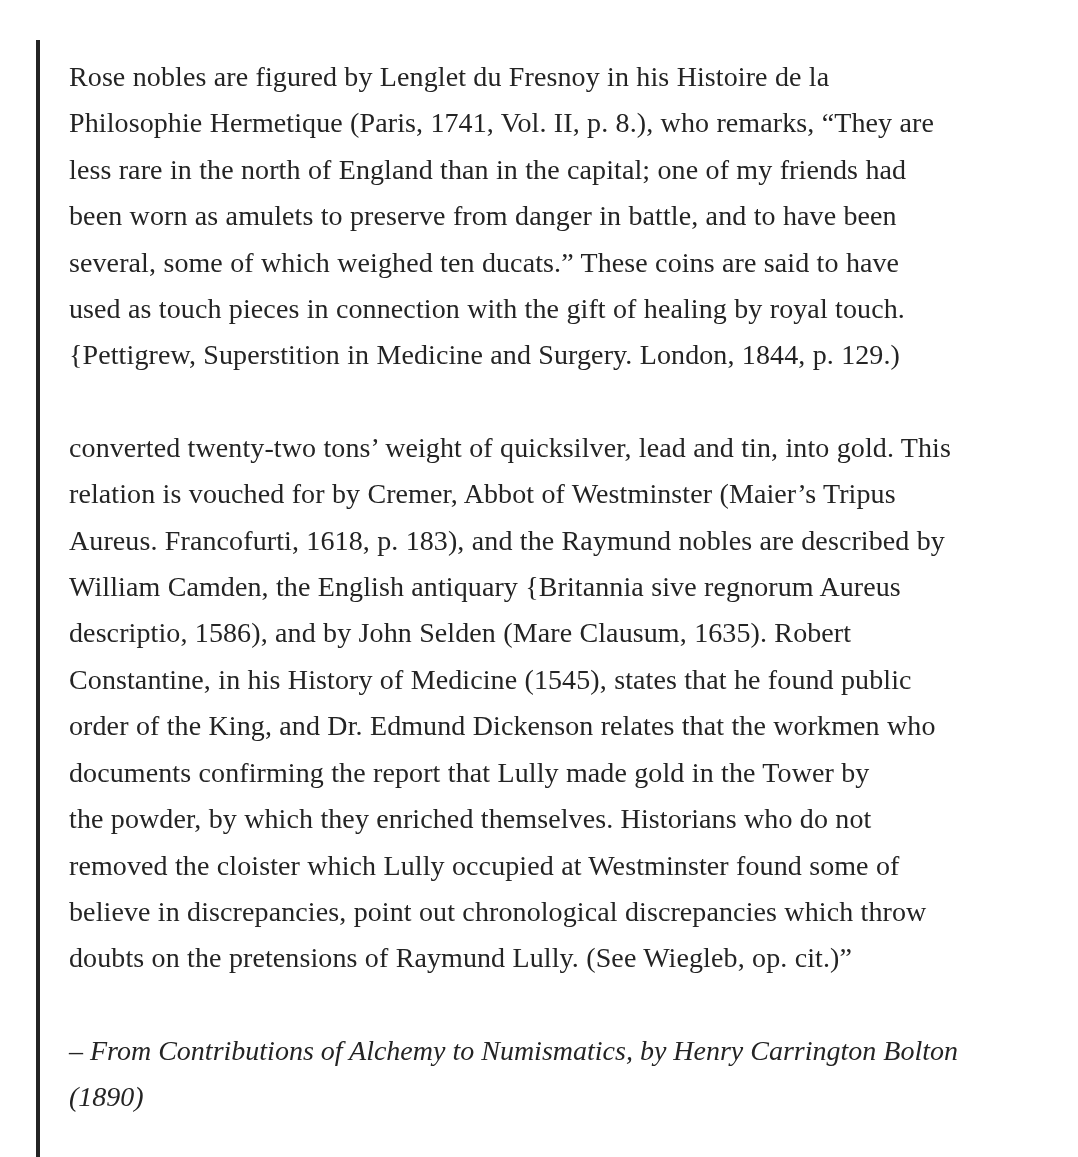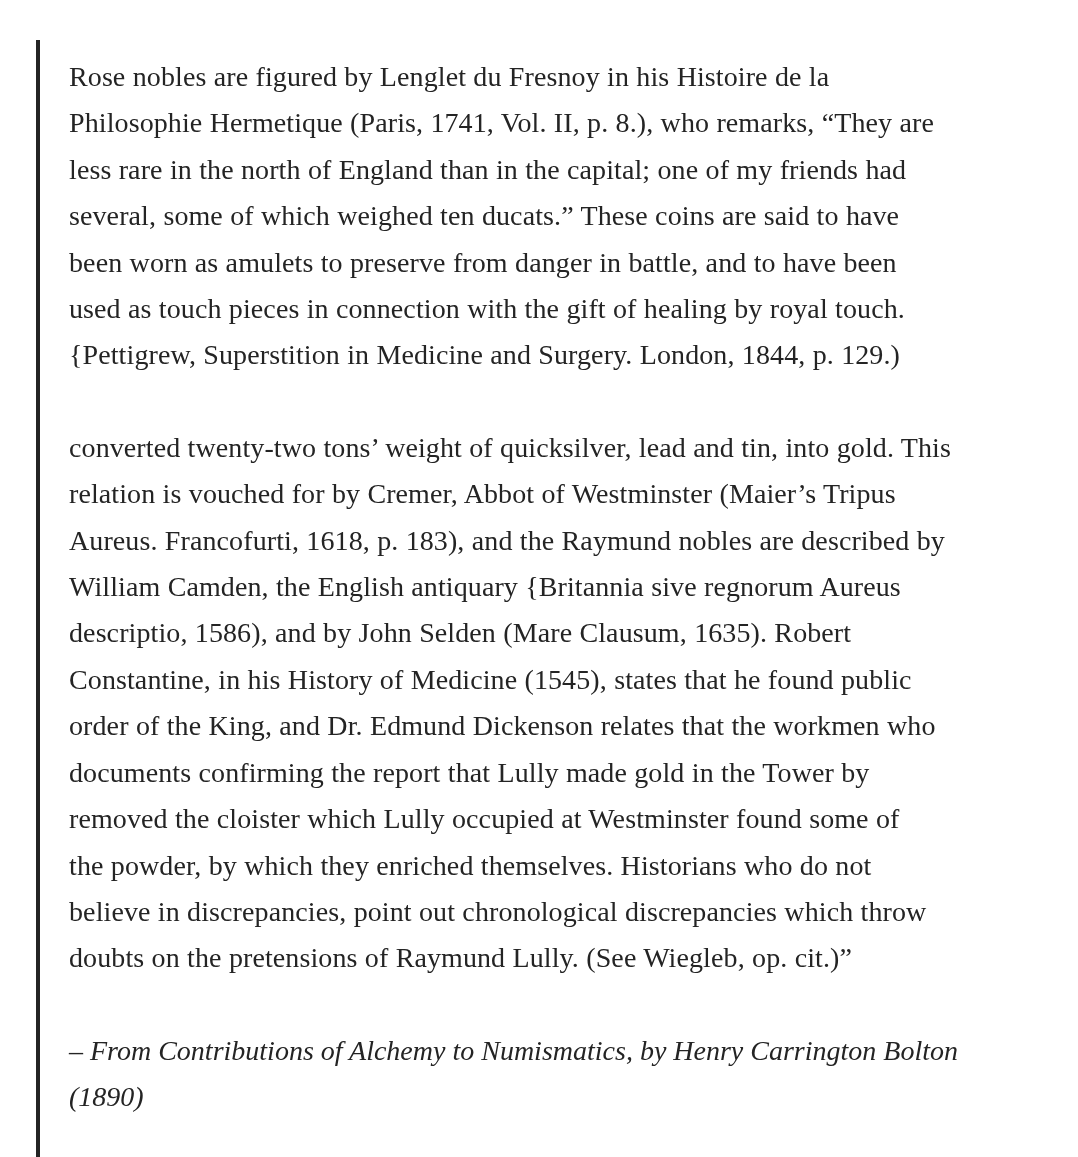--- a/index.html
+++ b/index.html
@@ -55,37 +55,37 @@
   </style>
 </head>
 <body>
 
 <div class="blockquote">
 
   <p class="para">
     <span class="line">Rose nobles are figured by Lenglet du Fresnoy in his Histoire de la</span>
     <span class="line">Philosophie Hermetique (Paris, 1741, Vol. II, p. 8.), who remarks, “They are</span>
     <span class="line">less rare in the north of England than in the capital; one of my friends had</span>
+    <span class="line">been worn as amulets to preserve from danger in battle, and to have been</span>
     <span class="line">several, some of which weighed ten ducats.” These coins are said to have</span>
-    <span class="line">been worn as amulets to preserve from danger in battle, and to have been</span>
     <span class="line">used as touch pieces in connection with the gift of healing by royal touch.</span>
     <span class="line">{Pettigrew, Superstition in Medicine and Surgery. London, 1844, p. 129.)</span>
   </p>
 
   <p class="para">
     <span class="line">converted twenty-two tons’ weight of quicksilver, lead and tin, into gold. This</span>
     <span class="line">relation is vouched for by Cremer, Abbot of Westminster (Maier’s Tripus</span>
     <span class="line">Aureus. Francofurti, 1618, p. 183), and the Raymund nobles are described by</span>
     <span class="line">William Camden, the English antiquary {Britannia sive regnorum Aureus</span>
     <span class="line">descriptio, 1586), and by John Selden (Mare Clausum, 1635). Robert</span>
     <span class="line">Constantine, in his History of Medicine (1545), states that he found public</span>
     <span class="line">order of the King, and Dr. Edmund Dickenson relates that the workmen who</span>
     <span class="line">documents confirming the report that Lully made gold in the Tower by</span>
+    <span class="line">the powder, by which they enriched themselves. Historians who do not</span>
     <span class="line">removed the cloister which Lully occupied at Westminster found some of</span>
-    <span class="line">the powder, by which they enriched themselves. Historians who do not</span>
     <span class="line">believe in discrepancies, point out chronological discrepancies which throw</span>
     <span class="line">doubts on the pretensions of Raymund Lully. (See Wiegleb, op. cit.)”</span>
   </p>
 
   <p class="attribution">
     <span class="line"><span>– From </span><a class="link">Contributions of Alchemy to Numismatics</a><span>, by Henry Carrington Bolton</span></span>
     <span class="line">(1890)</span>
   </p>
 
 </div>

